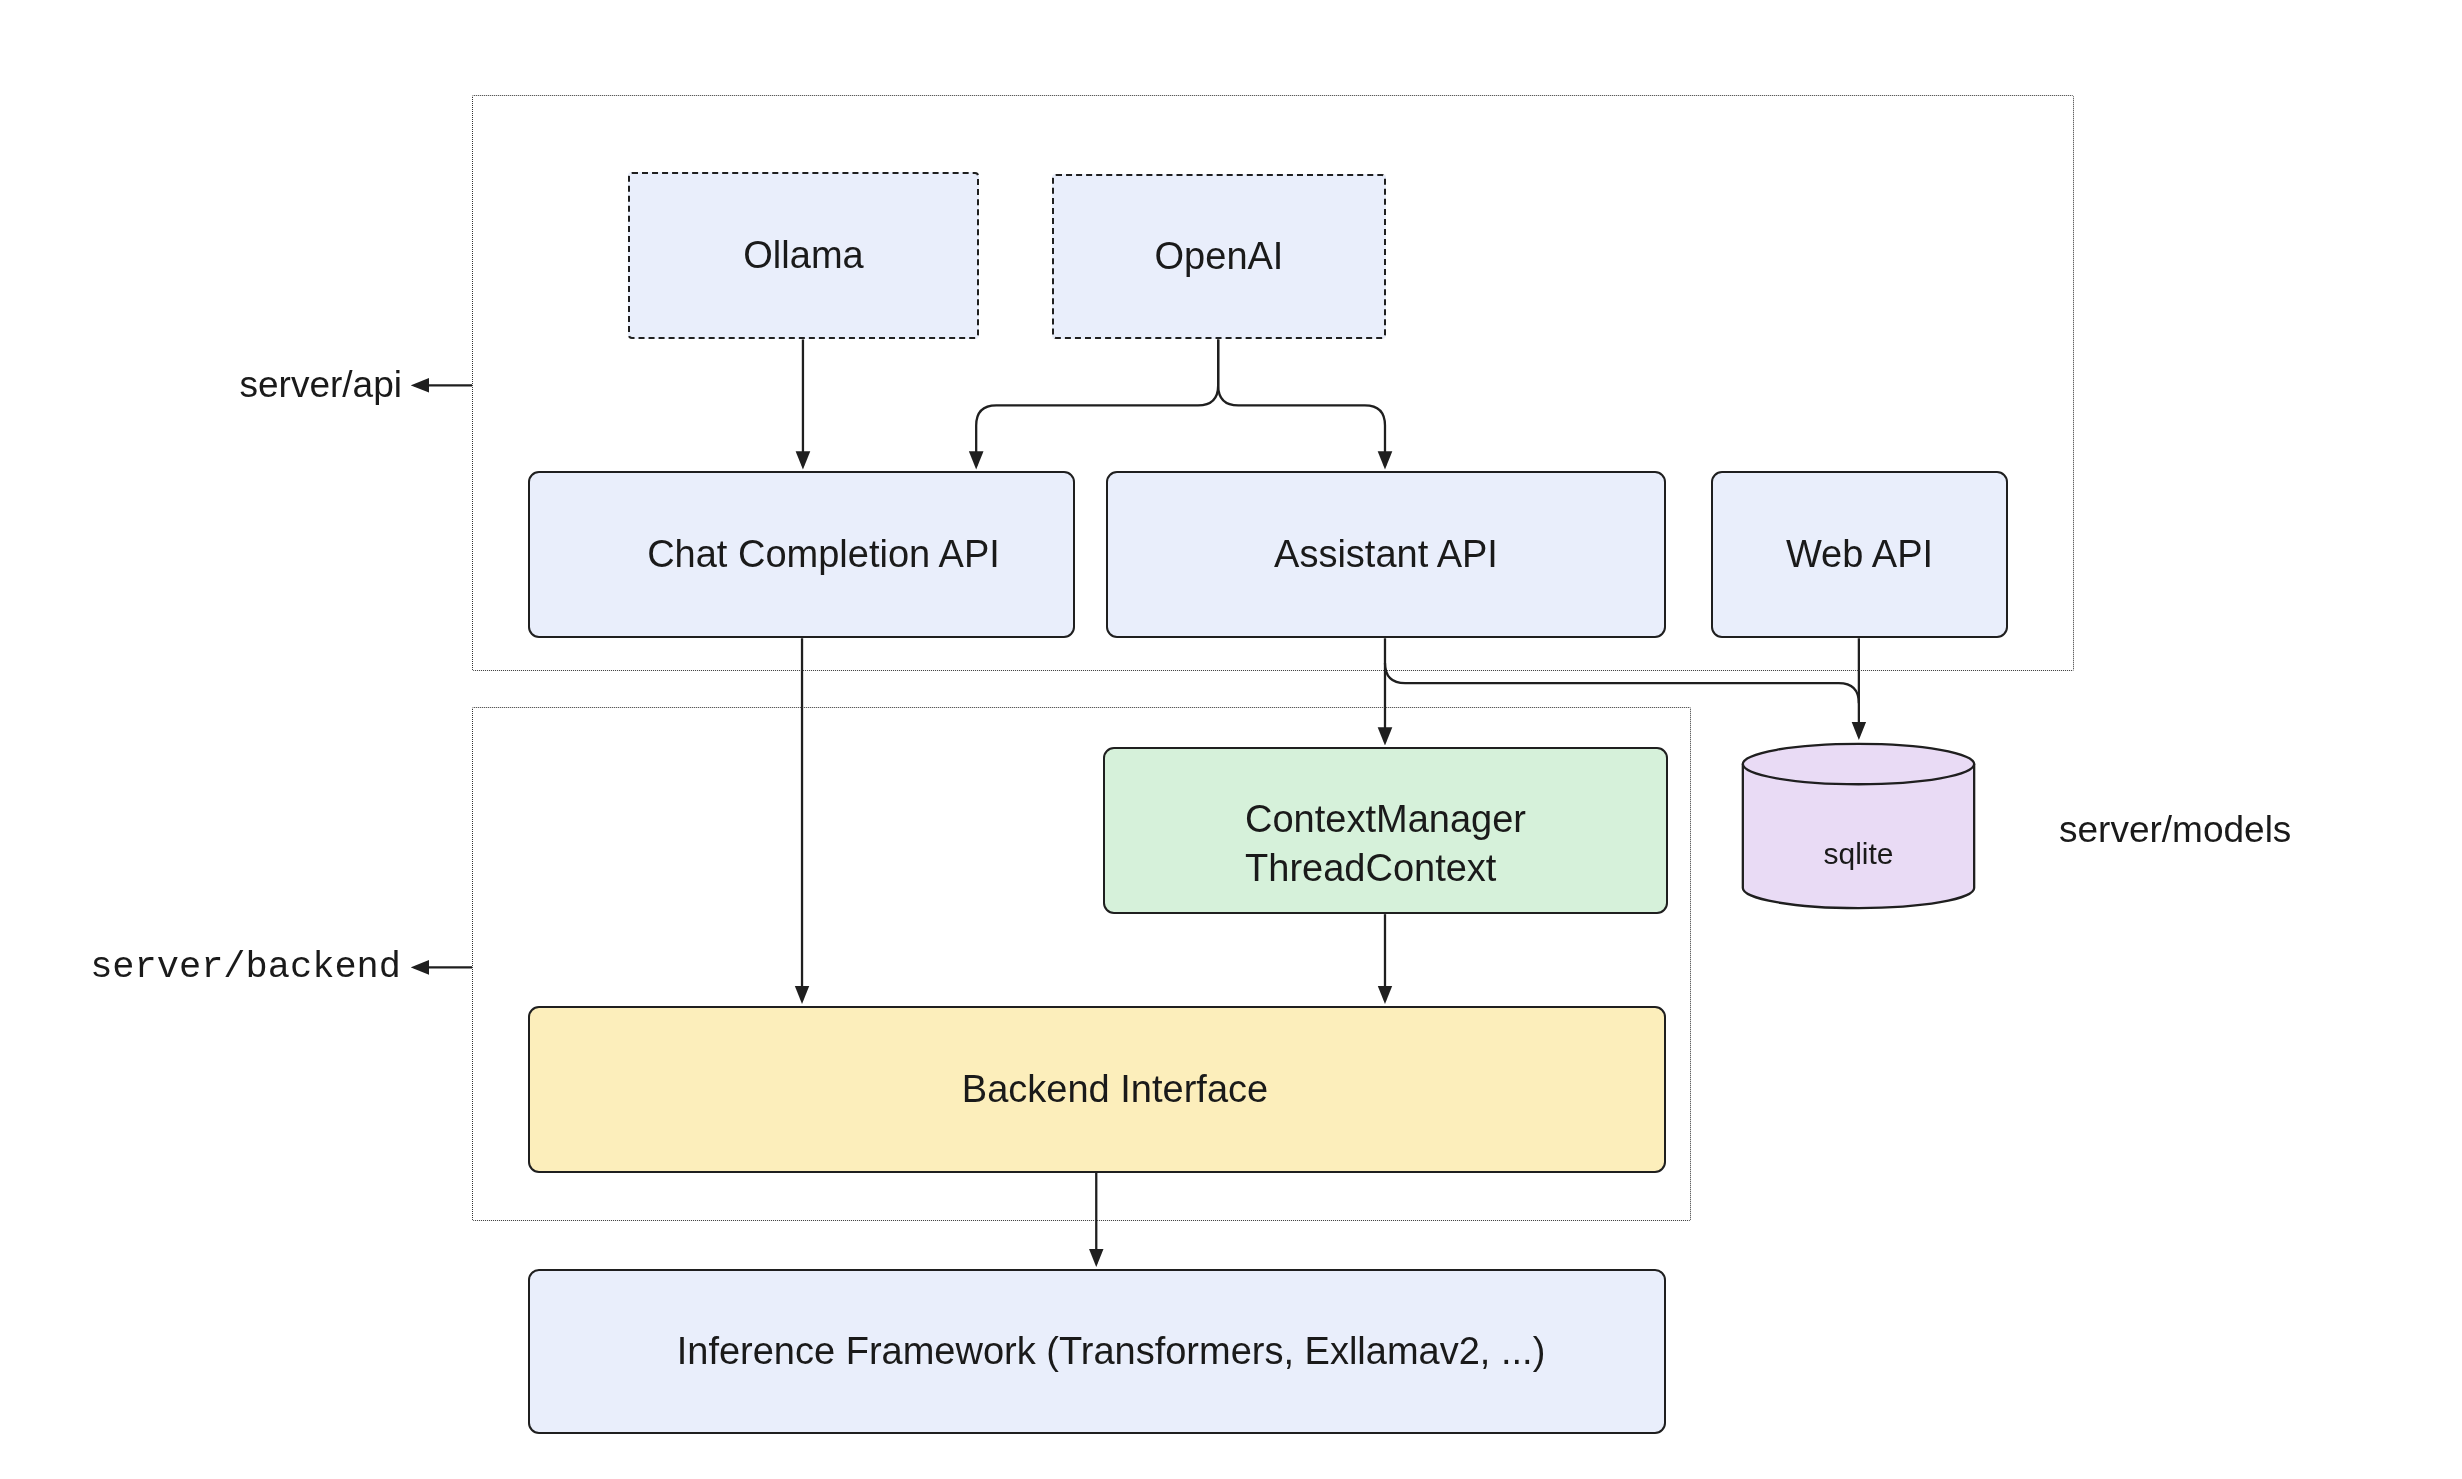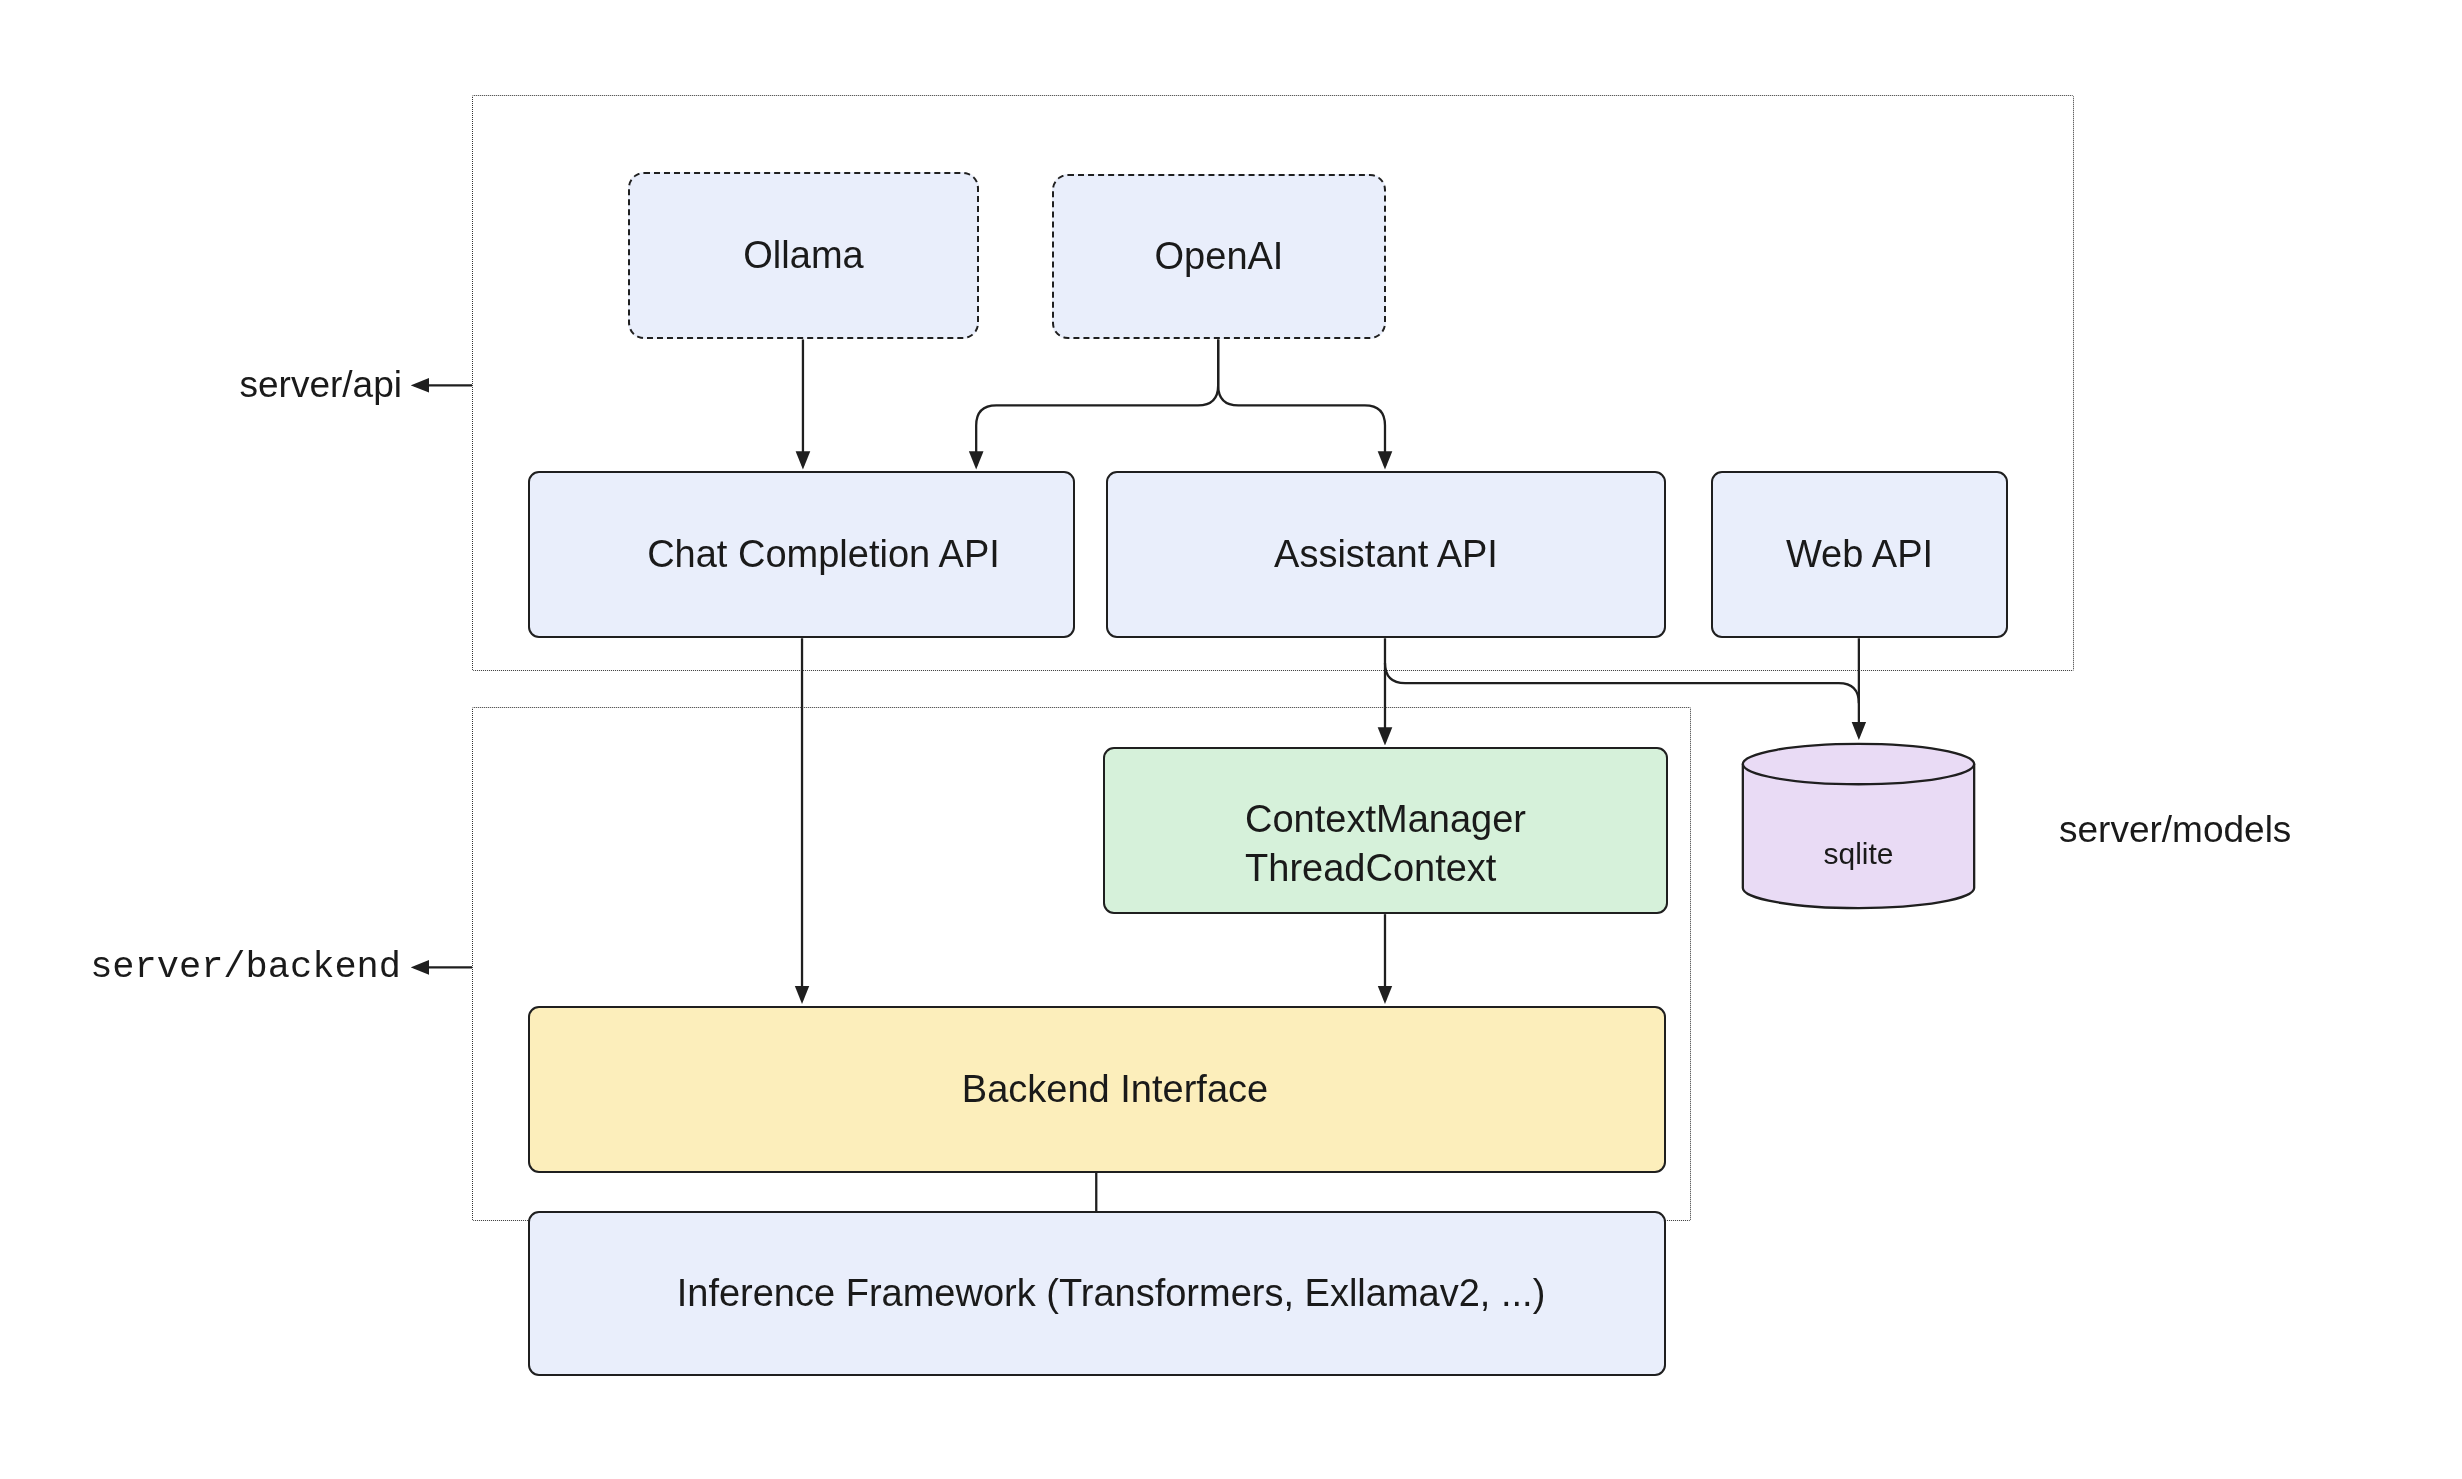--- a/index.html
+++ b/index.html
@@ -27,21 +27,21 @@
     align-items: center;
     justify-content: center;
     text-align: center;
     border: 2.3px solid var(--node-stroke, #1f1f1f);
     border-radius: 11px;
     background: var(--node-fill, #e9eefb);
     font-size: 38px;
     line-height: 1.3;
     color: var(--text, #1a1a1a);
   }
-  .node.dashed { border-style: dashed; border-radius: 16px; }
+  .node.dashed { border-style: dashed; border-radius: 4px; }
   .node.green  { background: var(--green-fill, #d6f1da); }
   .node.yellow { background: var(--yellow-fill, #fceebb); padding-left: 36px; }
   .node .stack { display: flex; flex-direction: column; align-items: flex-start; margin-top: 27px; }
   .side-label {
     position: absolute;
     font-size: 37px;
     line-height: 44px;
     white-space: nowrap;
   }
   .edges-layer {
@@ -131,18 +131,18 @@
     </svg>
     <div class="label-wrap">
       <span>sqlite</span>
     </div>
   </div>
 
   <div class="node yellow" style="left:528px; top:1006px; width:1138px; height:167px;">
     <span>Backend Interface</span>
   </div>
 
-  <div class="node" style="left:528px; top:1211px; width:1138px; height:165px;padding-left:28px;">
+  <div class="node" style="left:528px; top:1269px; width:1138px; height:165px;padding-left:28px;">
     <span>Inference Framework (Transformers, Exllamav2, ...)</span>
   </div>
 
 </div>
 
 
 </body></html>

